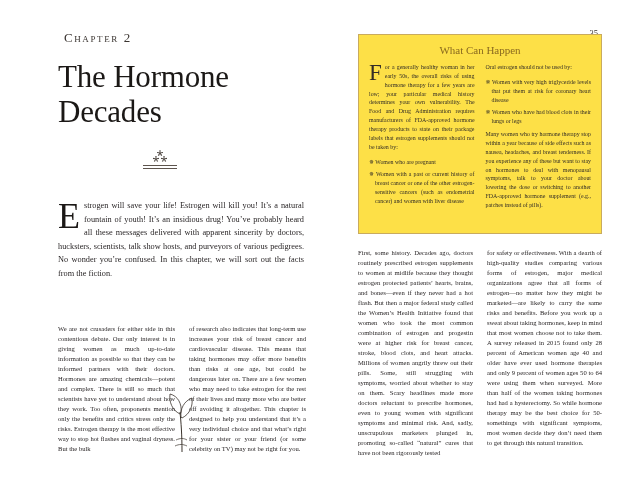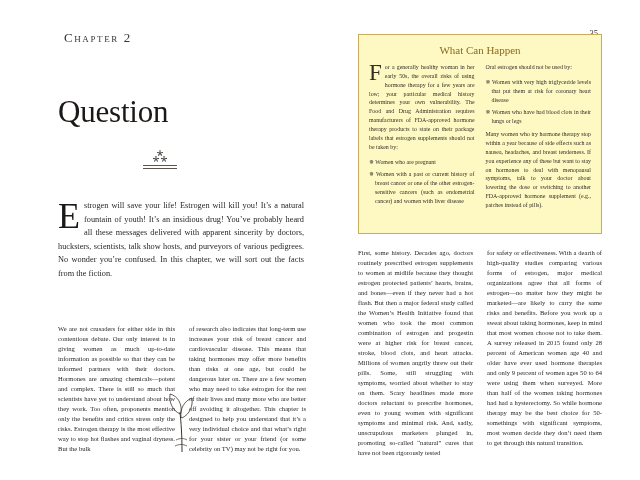--- a/index.html
+++ b/index.html
@@ -121,21 +121,21 @@
     pointer-events: none;
   }
 
   
   .sidebar {
     position: absolute;
     left: 358px;
     top: 34px;
     width: 244px;
     height: 200px;
-    background: #fef9c3;
+    background: #fde047;
     border: 0.8px solid #c9ab5e;
     box-sizing: border-box;
     padding: 7px 10px 8px 10px;
   }
   .sidebar-title {
     text-align: center;
     font-size: 11px;
     color: #8a6a1f;
     margin: 2px 0 7px 0;
     font-family: "Liberation Serif", serif;
@@ -185,22 +185,22 @@
 <body>
 
 <div class="page">
 
   <div class="runhead runhead-left">Chapter 2</div>
   <div class="runhead runhead-right">The Hormone Question</div>
   <div class="folio">35</div>
 
   <div class="left-col">
     <h1 class="chapter-title">
-      <br>
-      <span>Question</span>
+      <span>The Hormone</span><br>
+      <span>Decades</span>
     </h1>
 
     <div class="ornament">
       <span>⁂</span>
       <span class="rule"></span>
       <span class="rule2"></span>
     </div>
 
     <p class="lede">
       <span class="dropcap">E</span><span>strogen will save your life! Estrogen will kill you! It’s a natural fountain of youth! It’s an insidious drug! You’ve probably heard all these messages delivered with apparent sincerity by doctors, hucksters, scientists, talk show hosts, and purveyors of various pedigrees. No wonder you’re confused. In this chapter, we will sort out the facts from the fiction.</span>

